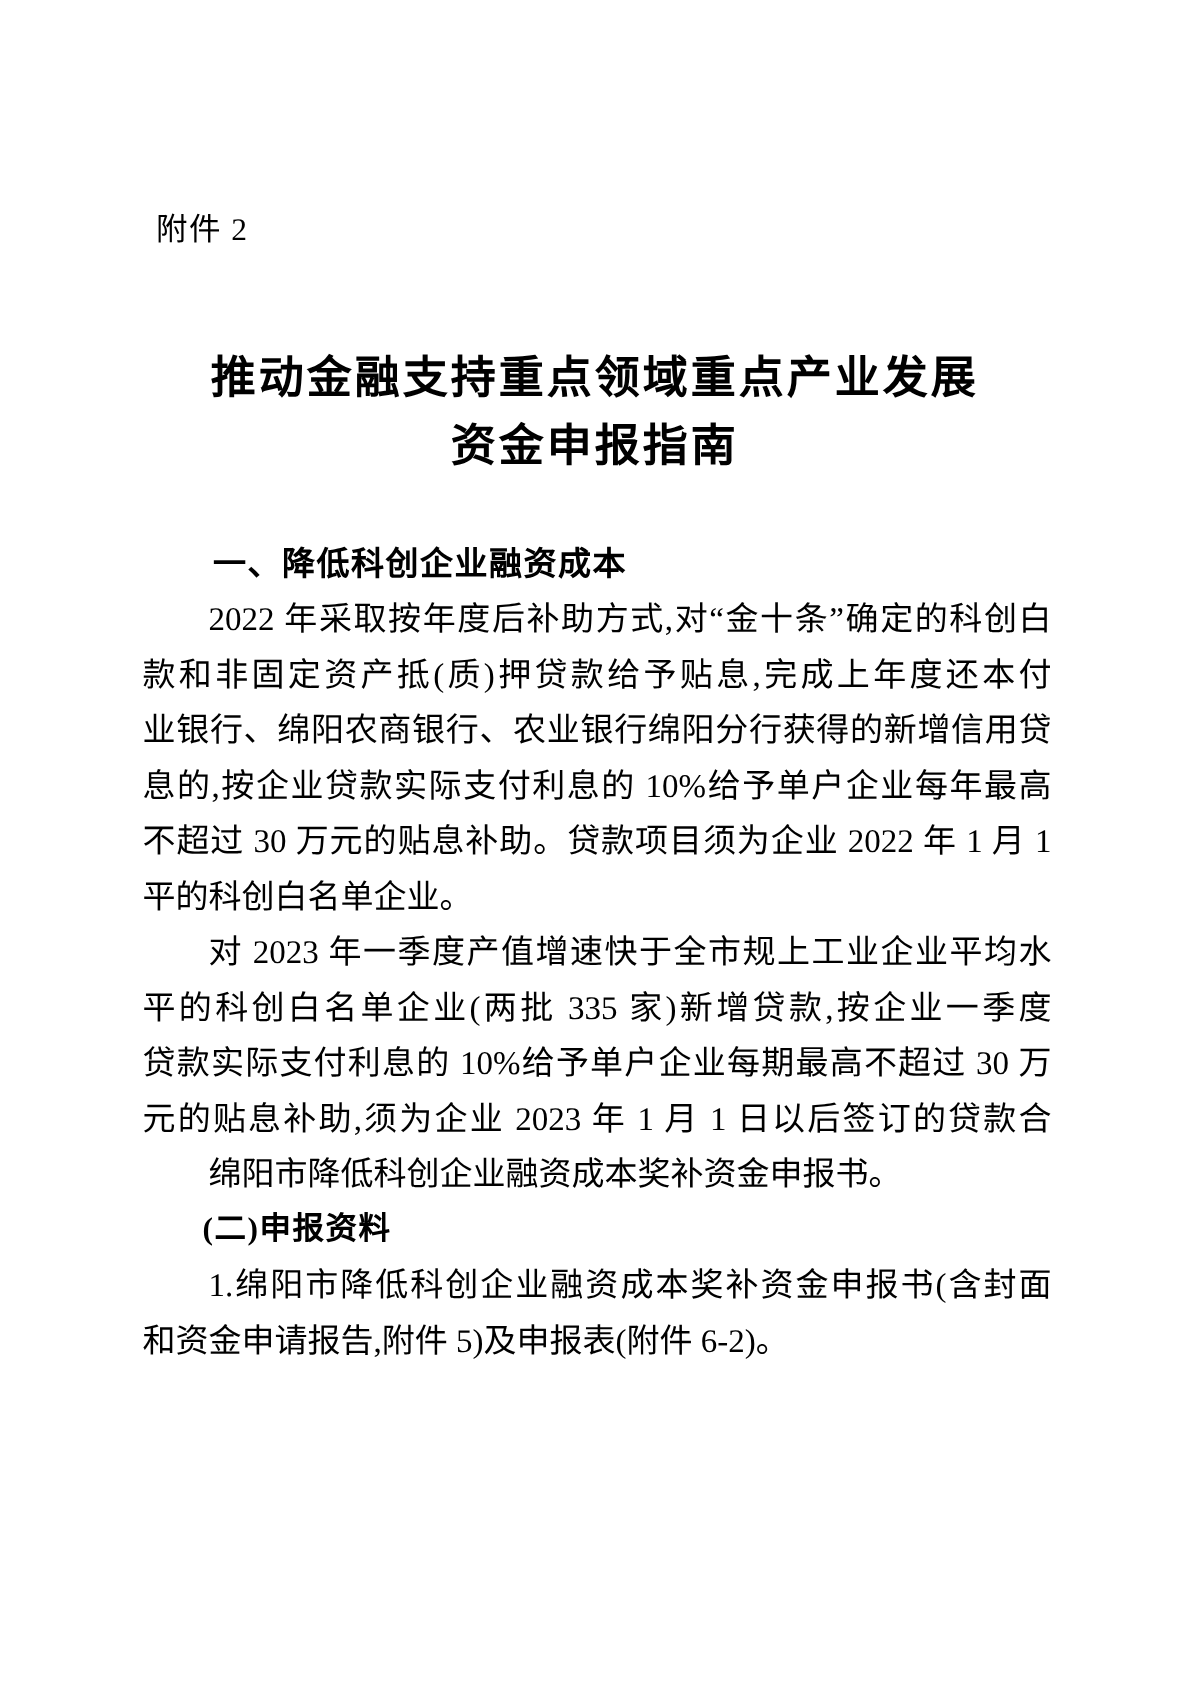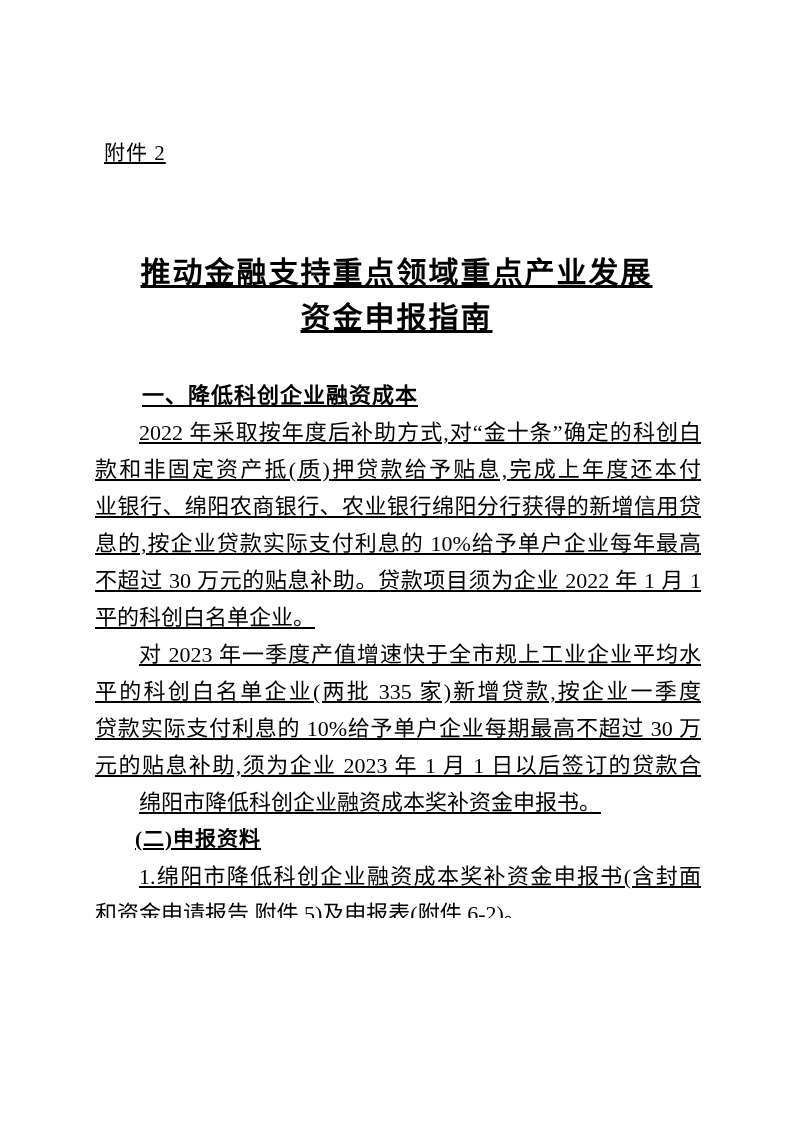--- a/index.html
+++ b/index.html
@@ -8,30 +8,29 @@
     background: #ffffff;
   }
   .page {
     position: relative;
     width: 793px;
     height: 918px;
     background: #ffffff;
     color: #000000;
     font-family: "Liberation Serif", serif;
     overflow: hidden;
-    text-decoration: underline;
   }
   .attachment-label {
     margin: 140px 0 0 104px;
     font-size: 21px;
     line-height: 26px;
     letter-spacing: 1px;
   }
   .doc-title {
-    margin-top: 84px;
+    margin-top: 64px;
     text-align: center;
     font-weight: 700;
     font-size: 30px;
     line-height: 45px;
     letter-spacing: 2px;
     font-family: "Liberation Serif", serif;
   }
   .content {
     margin-left: 95px;
     width: 606px;

